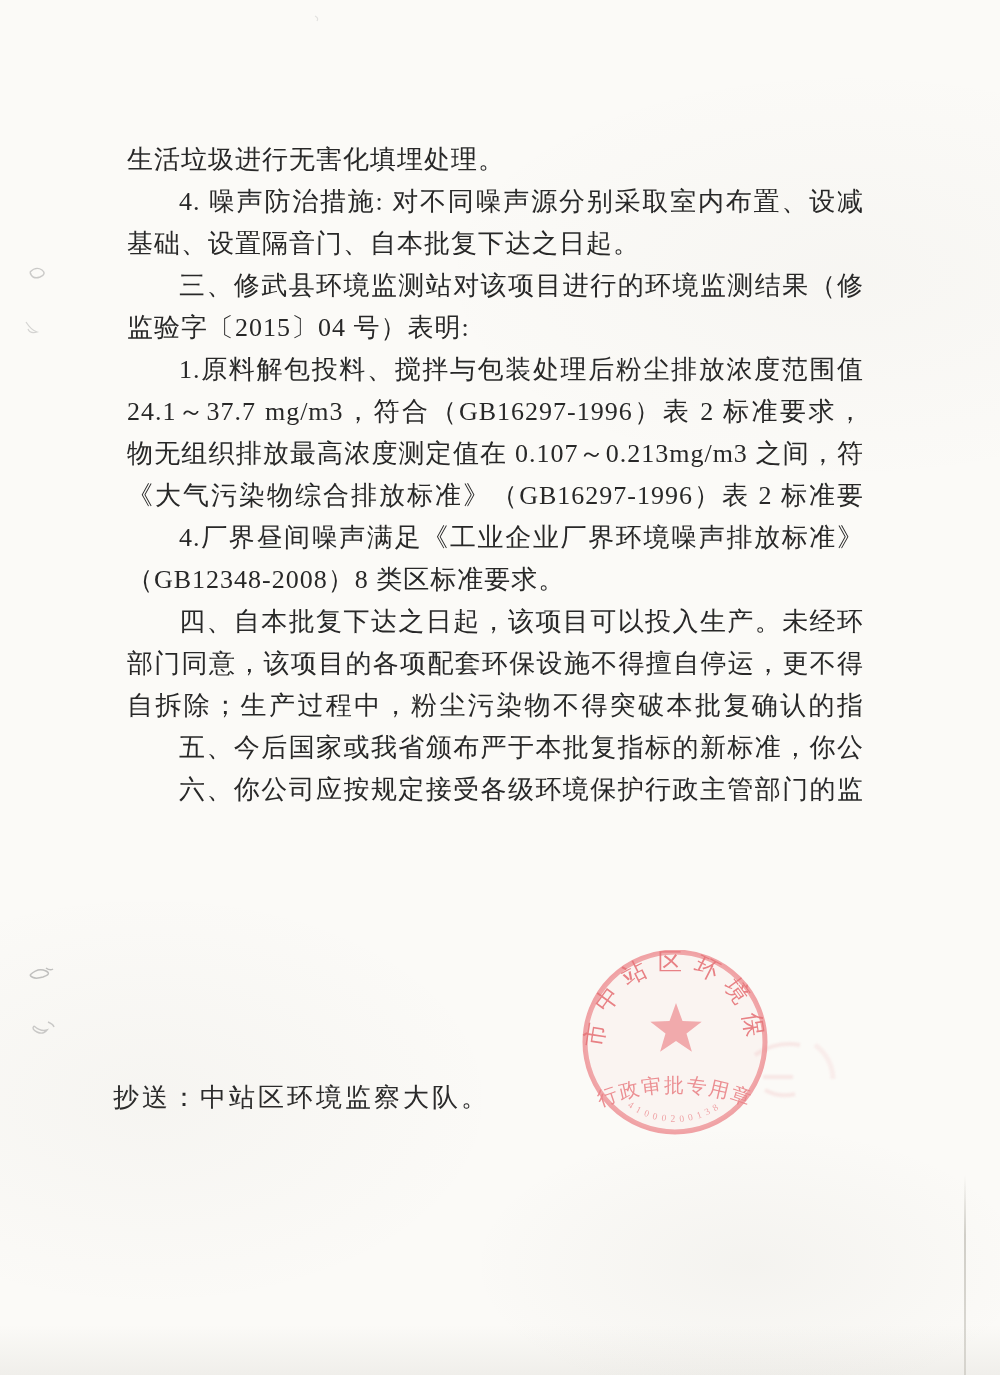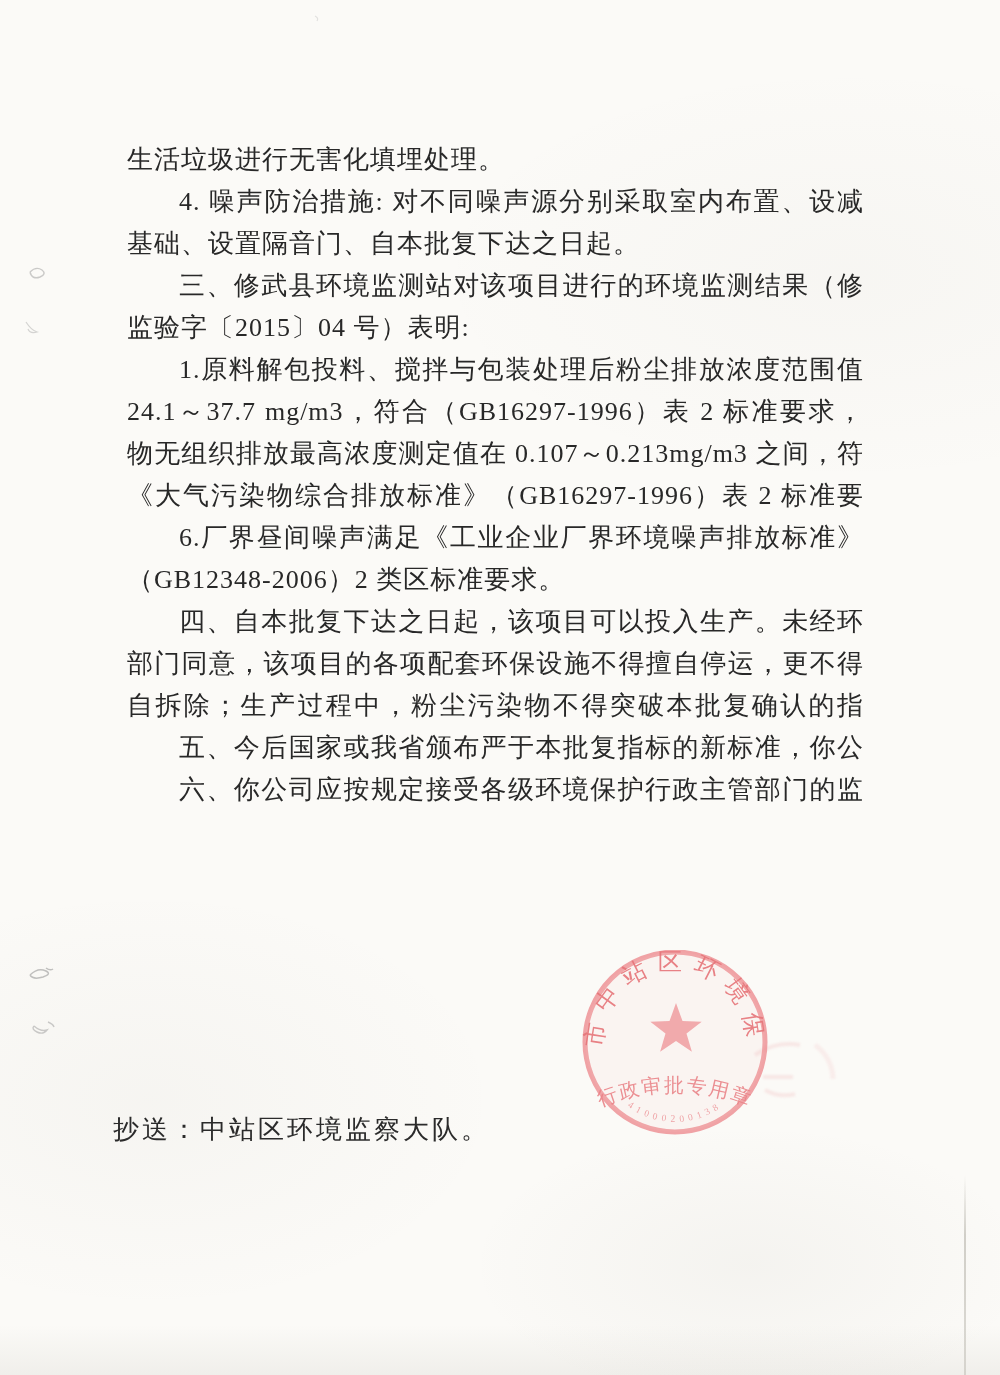--- a/index.html
+++ b/index.html
@@ -20,21 +20,21 @@
     margin-top:32px;
   }
   .line{height:42px; white-space:nowrap;}
   .line.j{white-space:normal; text-align:justify; text-align-last:justify; overflow:hidden;}
   .line.ind{padding-left:52px;}
   .date-line{
     position:absolute; left:566px; top:1036px; font-size:23px;
     letter-spacing:2px; word-spacing:5px; color:#222; z-index:5;
   }
   .cc-line{
-    position:absolute; left:113px; top:1112px; font-size:26px;
+    position:absolute; left:113px; top:1080px; font-size:26px;
     letter-spacing:3px; color:#2b2b2b;
   }
   .seal{position:absolute; left:580px; top:950px; width:190px; height:190px;
     z-index:3; filter:blur(0.3px); opacity:0.92;}
   .seal-ghost{position:absolute; left:745px; top:1015px; width:110px; height:110px;
     z-index:2; filter:blur(1.2px); opacity:0.35;}
   .artifacts{position:absolute; left:0; top:0; width:1000px; height:1375px; z-index:1;}
   .edge-line{
     position:absolute; left:964px; top:1175px; width:2px; height:200px;
     background:linear-gradient(to bottom, rgba(175,172,162,0), rgba(175,172,162,0.55) 30%, rgba(175,172,162,0.4));
@@ -60,22 +60,22 @@
   <div class="doc-body">
     <div class="line">生活垃圾进行无害化填埋处理。</div>
     <div class="line ind j">4. 噪声防治措施: 对不同噪声源分别采取室内布置、设减振</div>
     <div class="line">基础、设置隔音门、自本批复下达之日起。</div>
     <div class="line ind j">三、修武县环境监测站对该项目进行的环境监测结果（修环</div>
     <div class="line">监验字〔2015〕04 号）表明:</div>
     <div class="line ind j">1.原料解包投料、搅拌与包装处理后粉尘排放浓度范围值为</div>
     <div class="line j">24.1～37.7 mg/m3，符合（GB16297-1996）表 2 标准要求，颗粒</div>
     <div class="line j">物无组织排放最高浓度测定值在 0.107～0.213mg/m3 之间，符合</div>
     <div class="line j">《大气污染物综合排放标准》（GB16297-1996）表 2 标准要求。</div>
-    <div class="line ind j">6.厂界昼间噪声满足《工业企业厂界环境噪声排放标准》</div>
-    <div class="line">（GB12348-2006）2 类区标准要求。</div>
+    <div class="line ind j">4.厂界昼间噪声满足《工业企业厂界环境噪声排放标准》</div>
+    <div class="line">（GB12348-2008）8 类区标准要求。</div>
     <div class="line ind j">四、自本批复下达之日起，该项目可以投入生产。未经环保</div>
     <div class="line j">部门同意，该项目的各项配套环保设施不得擅自停运，更不得擅</div>
     <div class="line j">自拆除；生产过程中，粉尘污染物不得突破本批复确认的指标。</div>
     <div class="line ind j">五、今后国家或我省颁布严于本批复指标的新标准，你公司</div>
     <div class="line ind j">六、你公司应按规定接受各级环境保护行政主管部门的监督</div>
   </div>
 
   <svg class="seal-ghost" viewBox="0 0 110 110">
     <path d="M10,40 q20,-14 45,-10 M18,62 h30 M20,75 q14,8 30,4" fill="none" stroke="#eba0a4" stroke-width="4" opacity="0.6"></path>
     <path d="M70,30 a42,42 0 0 1 18,34" fill="none" stroke="#f0b0b4" stroke-width="5" opacity="0.5"></path>

